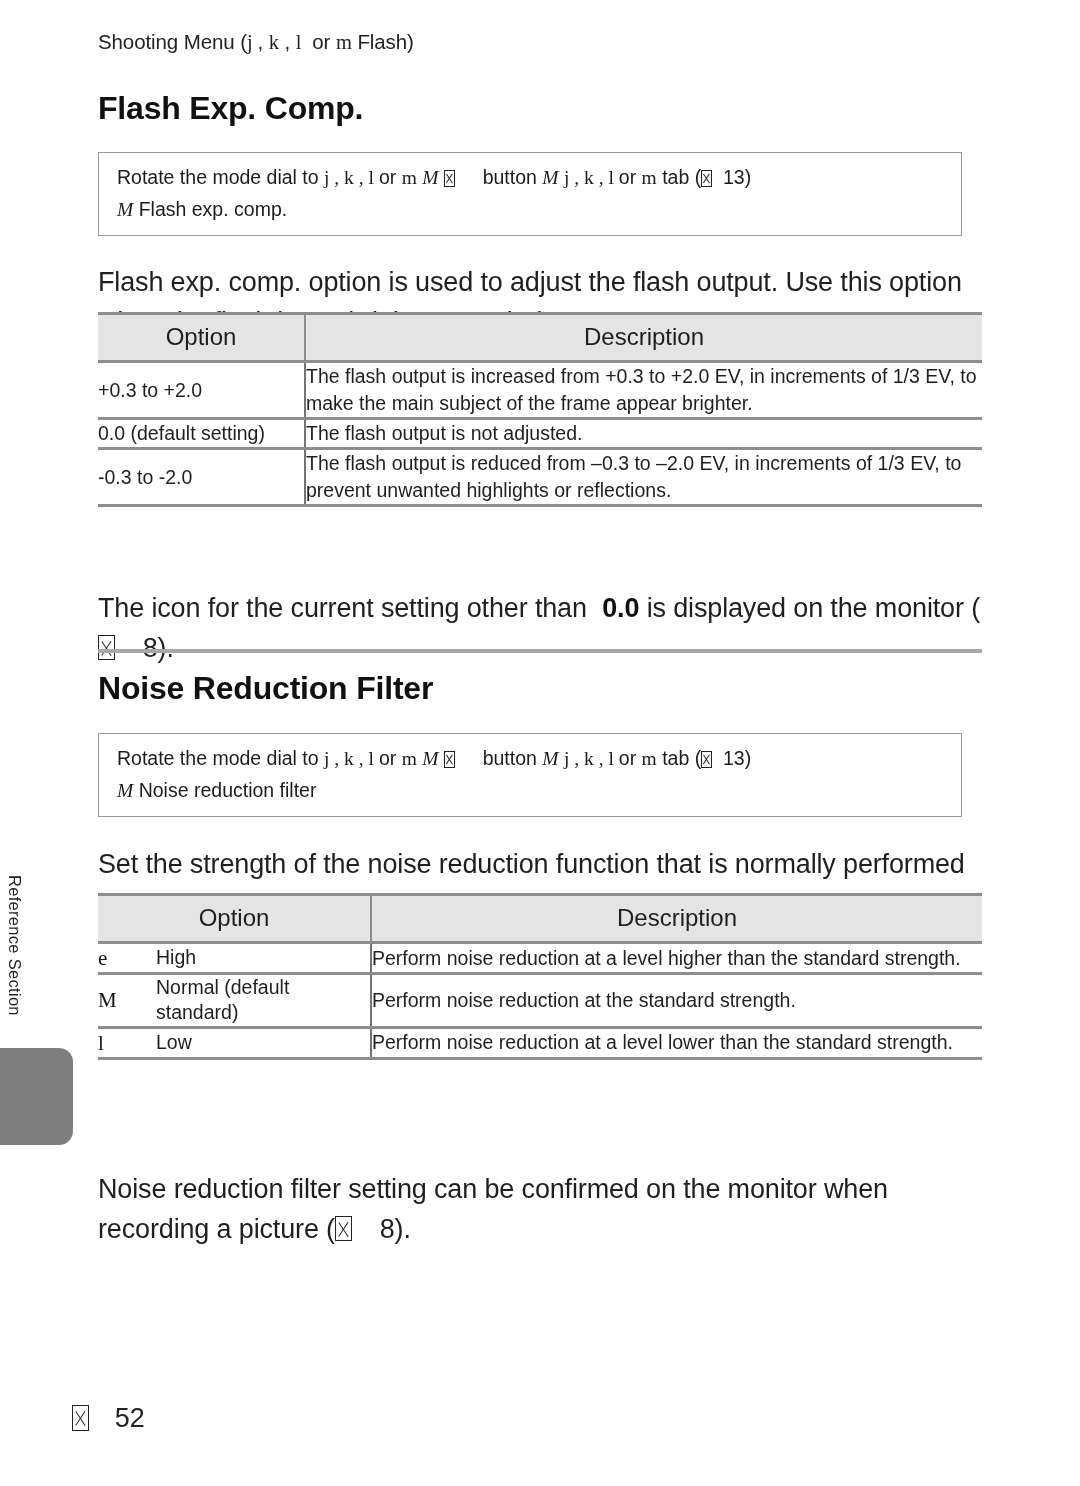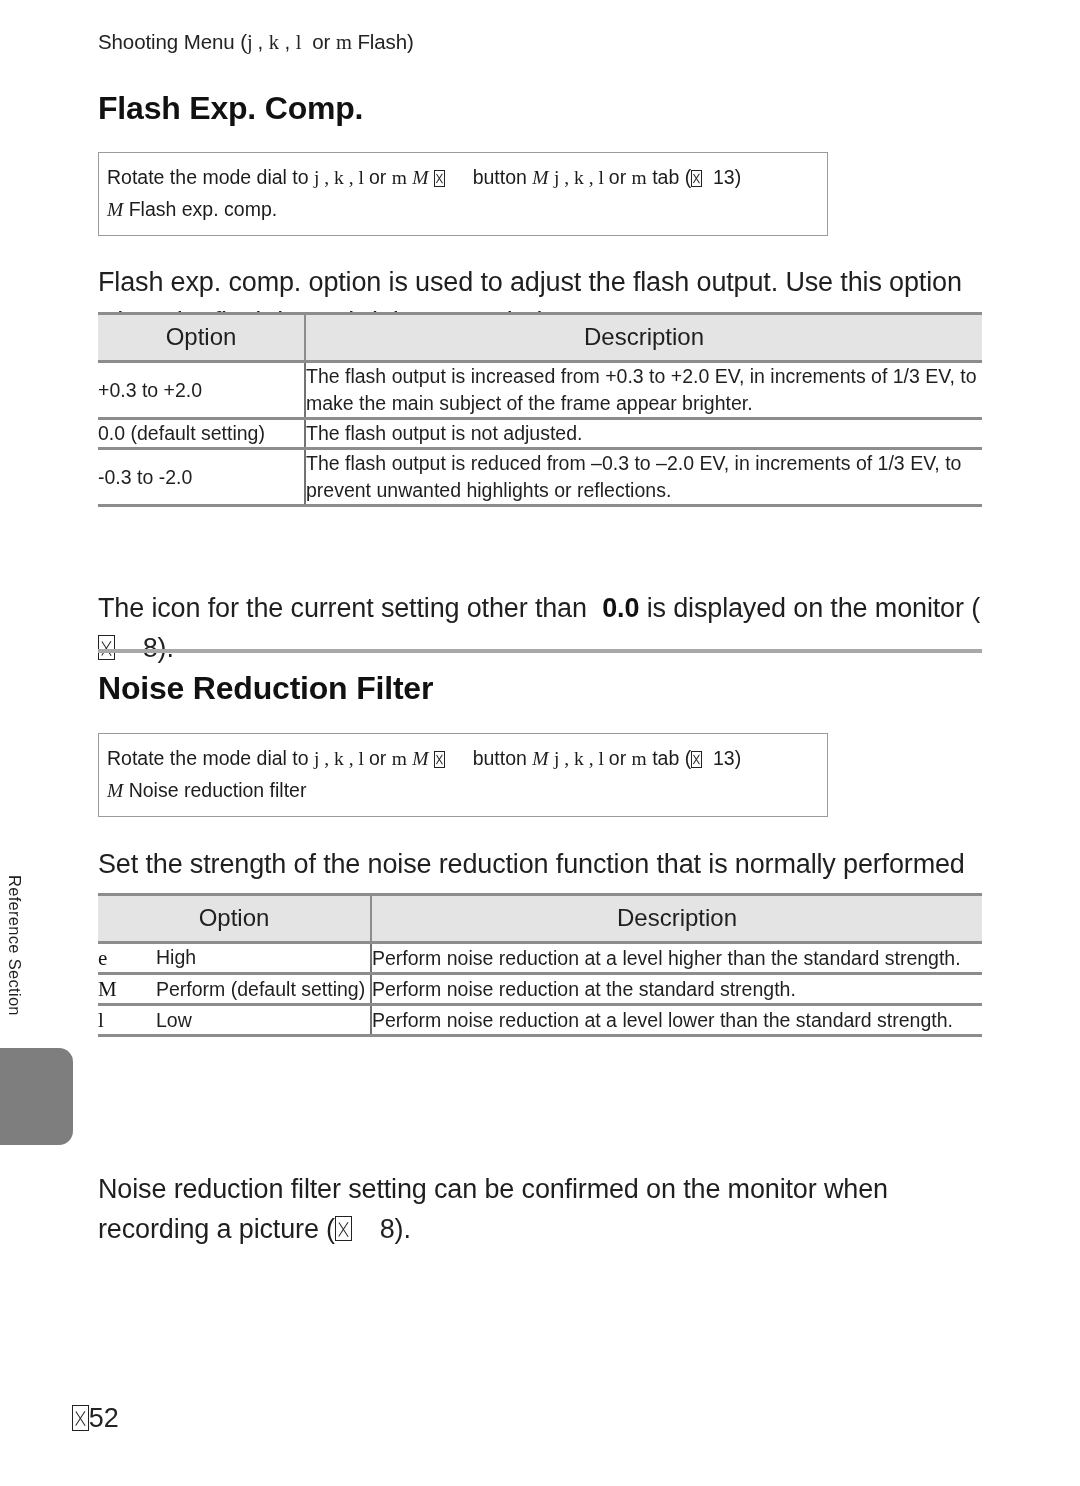--- a/index.html
+++ b/index.html
@@ -87,25 +87,25 @@
     width: 884px;
     height: 4px;
     background: #a8a8a8;
     top: 649px;
   }
 
   
   .navbox {
     position: absolute;
     left: 98px;
-    width: 730px;
+    width: 864px;
     border: 1px solid #9b9b9b;
     background: #ffffff;
     box-sizing: border-box;
-    padding: 9px 14px 10px 8px;
+    padding: 9px 14px 10px 18px;
     font-size: 19.5px;
     line-height: 1.62;
     color: #1c1c1c;
   }
   #navbox-flash { top: 152px; }
   #navbox-noise { top: 733px; }
   .navbox .line { white-space: nowrap; }
 
   
   .para {
@@ -188,21 +188,21 @@
 
   
   .footer {
     position: absolute;
     left: 72px;
     top: 1403px;
     font-size: 27px;
     color: #232323;
     white-space: nowrap;
   }
-  .footer .pg { }
+  .footer .pg { margin-left: 26px; }
 
   
   .tofu {
     display: inline-block;
     width: 0.62em;
     height: 0.95em;
     border: 1.5px solid #222;
     position: relative;
     vertical-align: -0.14em;
     box-sizing: border-box;
@@ -324,21 +324,21 @@
             <span class="opt-icon sym">e</span>
             <span class="opt-text">High</span>
           </div>
         </td>
         <td class="cell-desc">Perform noise reduction at a level higher than the standard strength.</td>
       </tr>
       <tr>
         <td class="cell-opt">
           <div class="opt-inner">
             <span class="opt-icon sym">M</span>
-            <span class="opt-text">Perform (default setting)</span>
+            <span class="opt-text">Normal (default standard)</span>
           </div>
         </td>
         <td class="cell-desc">Perform noise reduction at the standard strength.</td>
       </tr>
       <tr>
         <td class="cell-opt">
           <div class="opt-inner">
             <span class="opt-icon sym">l</span>
             <span class="opt-text">Low</span>
           </div>

